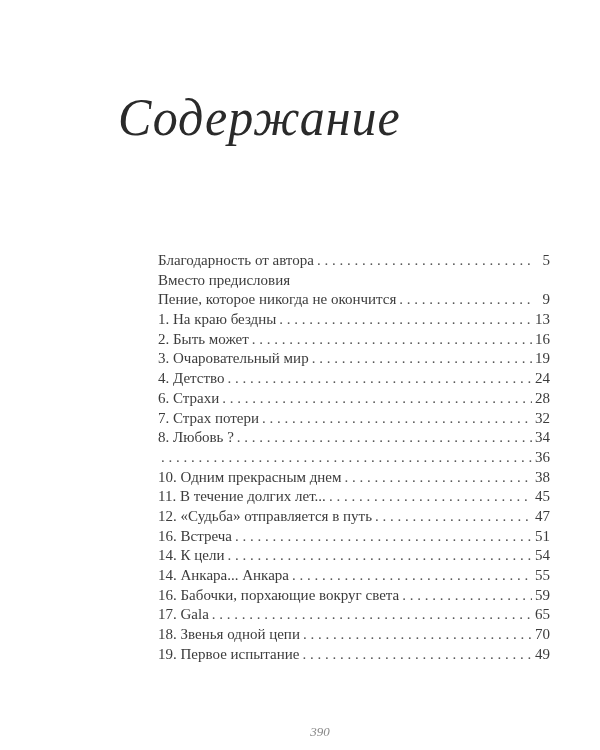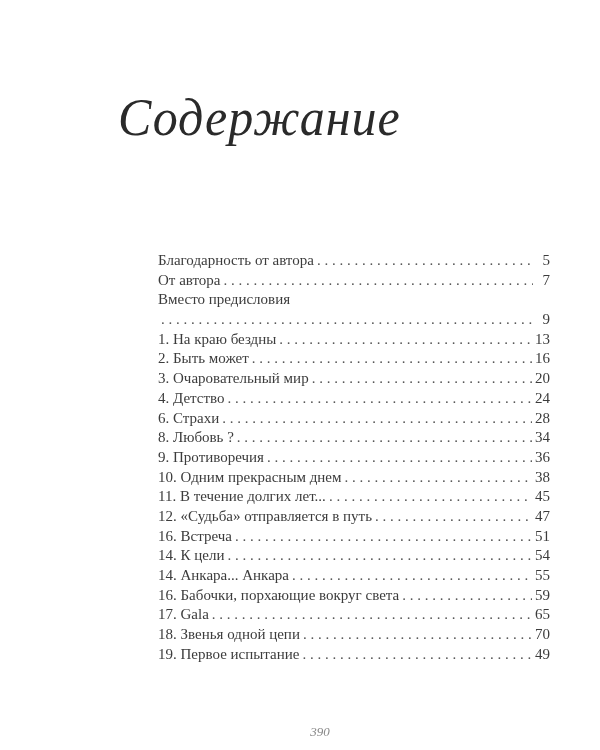--- a/index.html
+++ b/index.html
@@ -23,66 +23,66 @@
 <body>
 
 <div class="title">Содержание</div>
 
 <div class="toc">
   <div class="row">
       <span class="label">Благодарность от автора</span>
       <span class="leader"></span>
       <span class="page">5</span>
     </div>
-  <div class="row">
-      <span class="label">От автора</span>
-      <span class="leader"></span>
-      <span class="page">7</span>
-    </div>
   <div class="row noleader">
       <span class="label">Вместо предисловия</span>
       <span class="leader"></span>
       <span class="page"></span>
     </div>
   <div class="row">
+      <span class="label">Пение, которое никогда не окончится</span>
       <span class="leader"></span>
       <span class="page">9</span>
     </div>
   <div class="row">
       <span class="label">1. На краю бездны</span>
       <span class="leader"></span>
       <span class="page">13</span>
     </div>
   <div class="row">
       <span class="label">2. Быть может</span>
       <span class="leader"></span>
       <span class="page">16</span>
     </div>
   <div class="row">
       <span class="label">3. Очаровательный мир</span>
       <span class="leader"></span>
-      <span class="page">20</span>
+      <span class="page">19</span>
     </div>
   <div class="row">
       <span class="label">4. Детство</span>
       <span class="leader"></span>
       <span class="page">24</span>
     </div>
   <div class="row">
       <span class="label">6. Страхи</span>
       <span class="leader"></span>
       <span class="page">28</span>
     </div>
   <div class="row">
+      <span class="label">7. Страх потери</span>
+      <span class="leader"></span>
+      <span class="page">32</span>
+    </div>
+  <div class="row">
       <span class="label">8. Любовь ?</span>
       <span class="leader"></span>
       <span class="page">34</span>
     </div>
   <div class="row">
-      <span class="label">9. Противоречия</span>
       <span class="leader"></span>
       <span class="page">36</span>
     </div>
   <div class="row">
       <span class="label">10. Одним прекрасным днем</span>
       <span class="leader"></span>
       <span class="page">38</span>
     </div>
   <div class="row">
       <span class="label">11. В течение долгих лет...</span>

